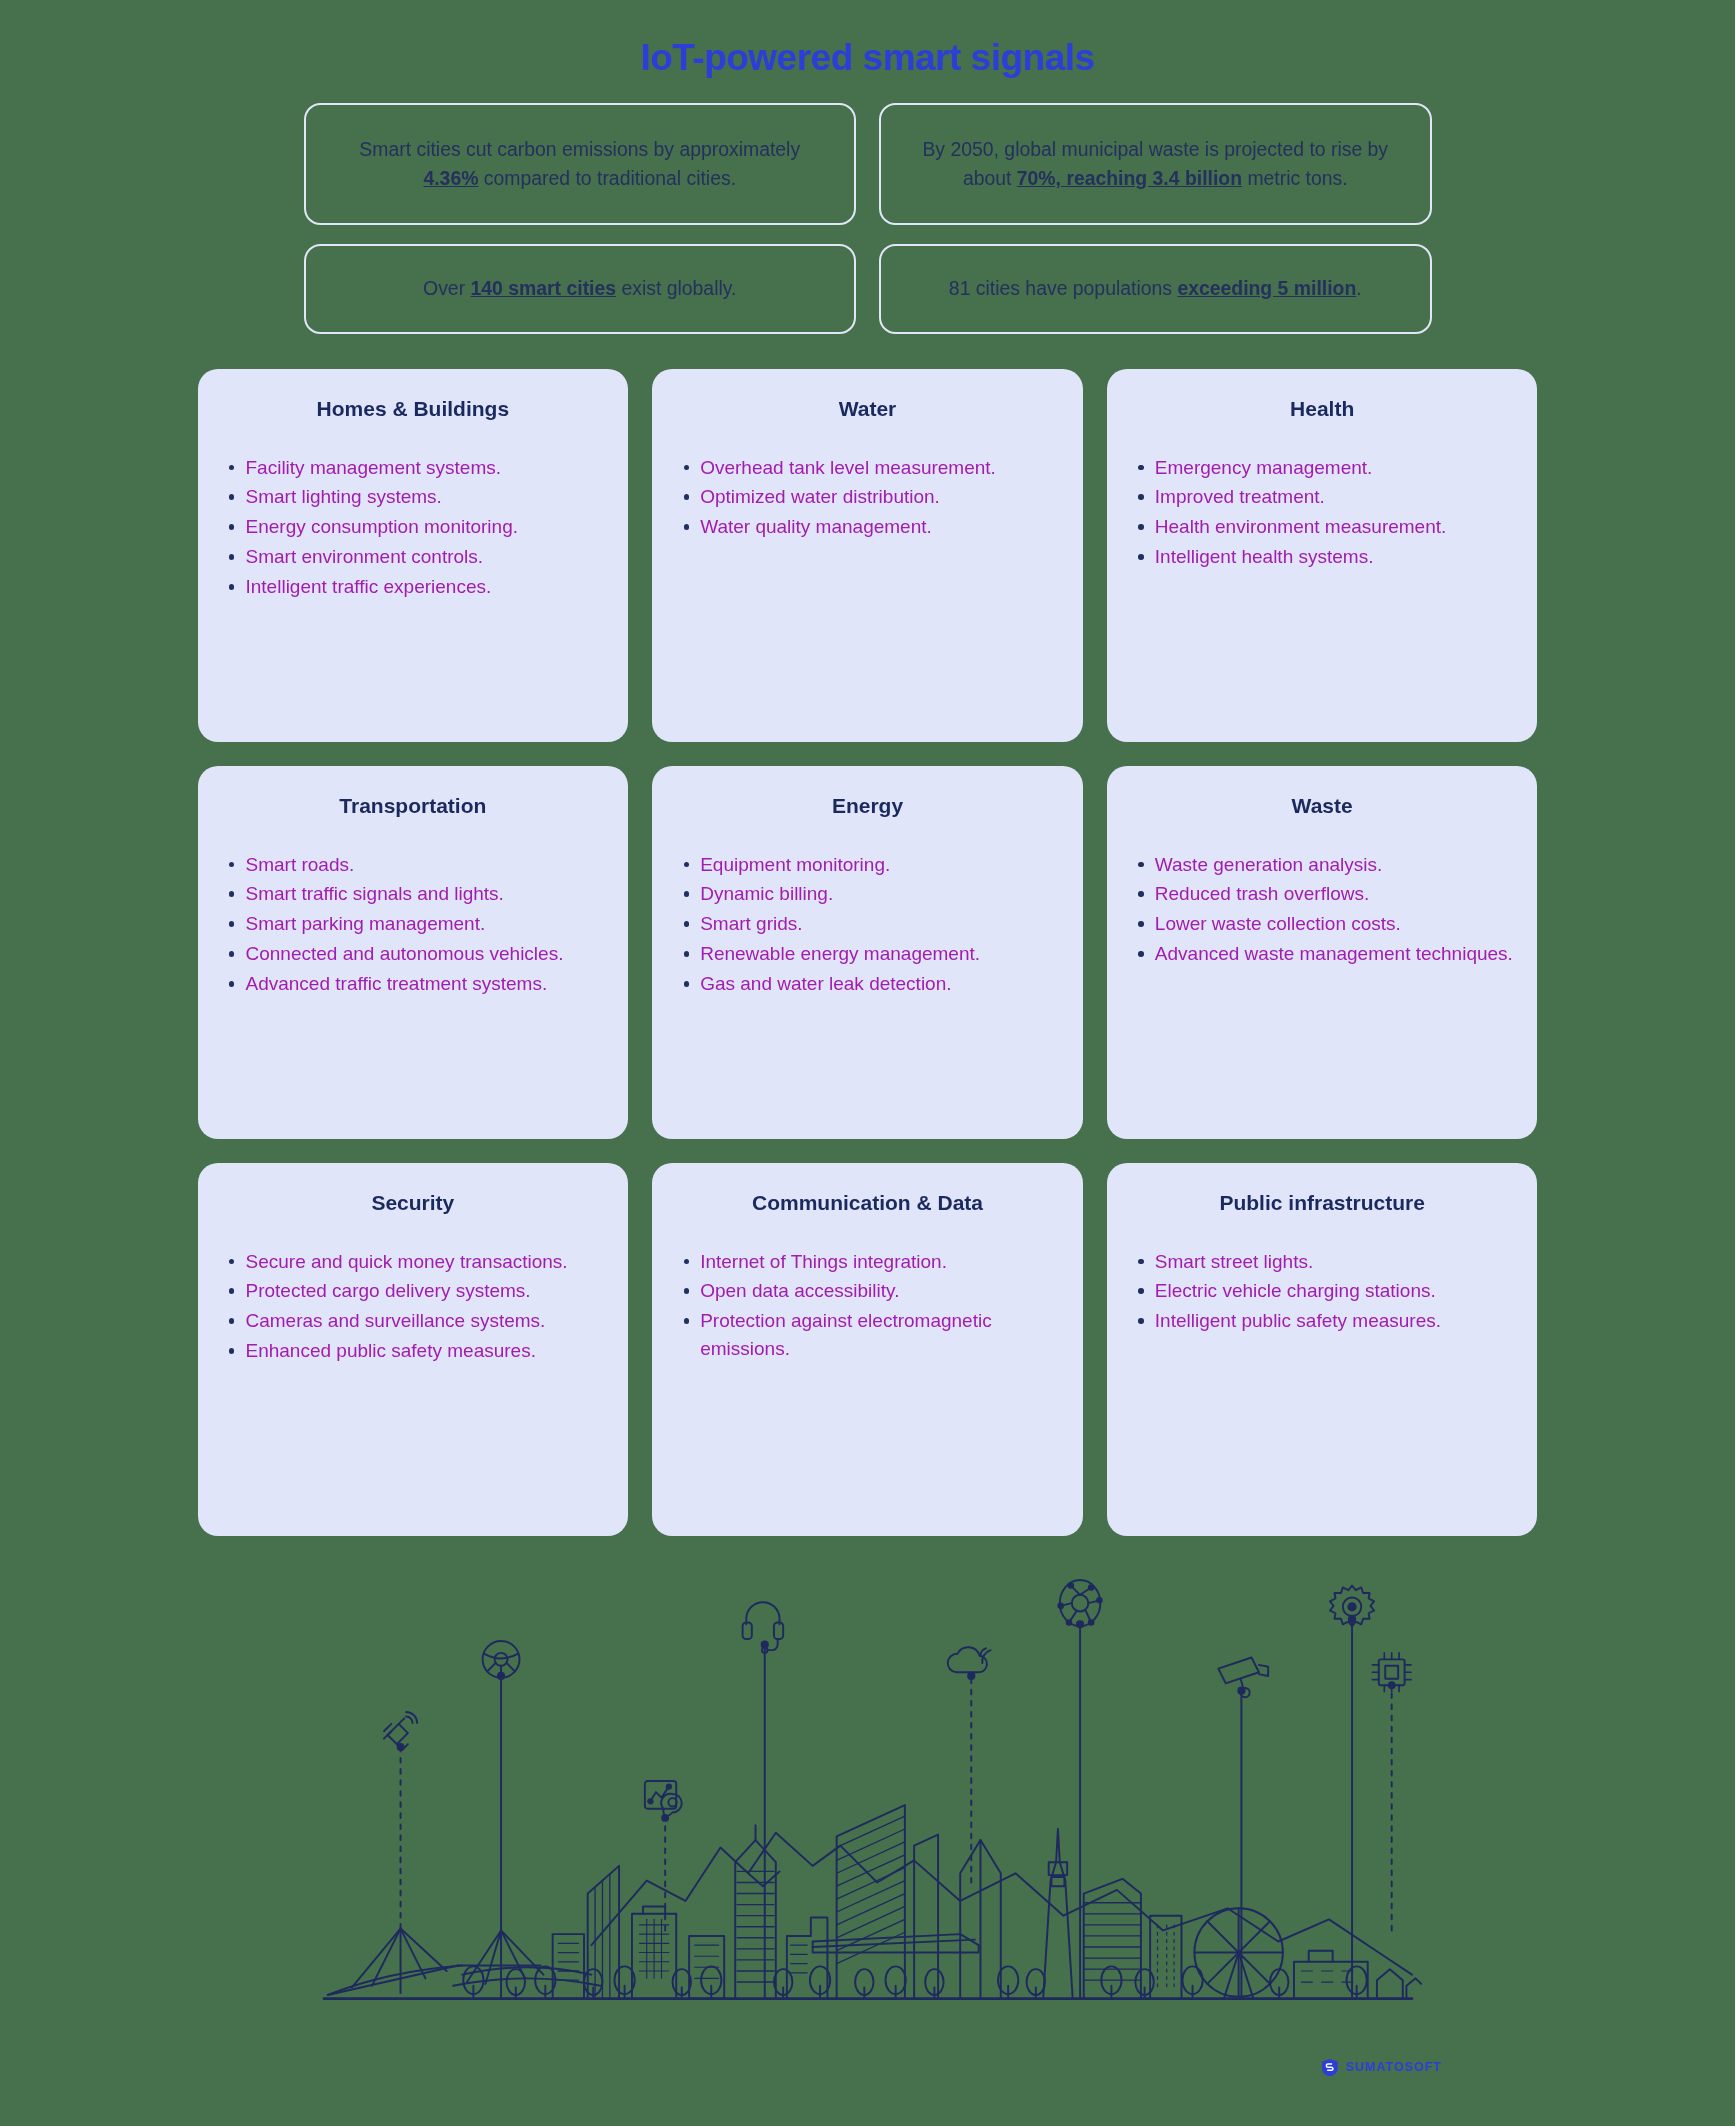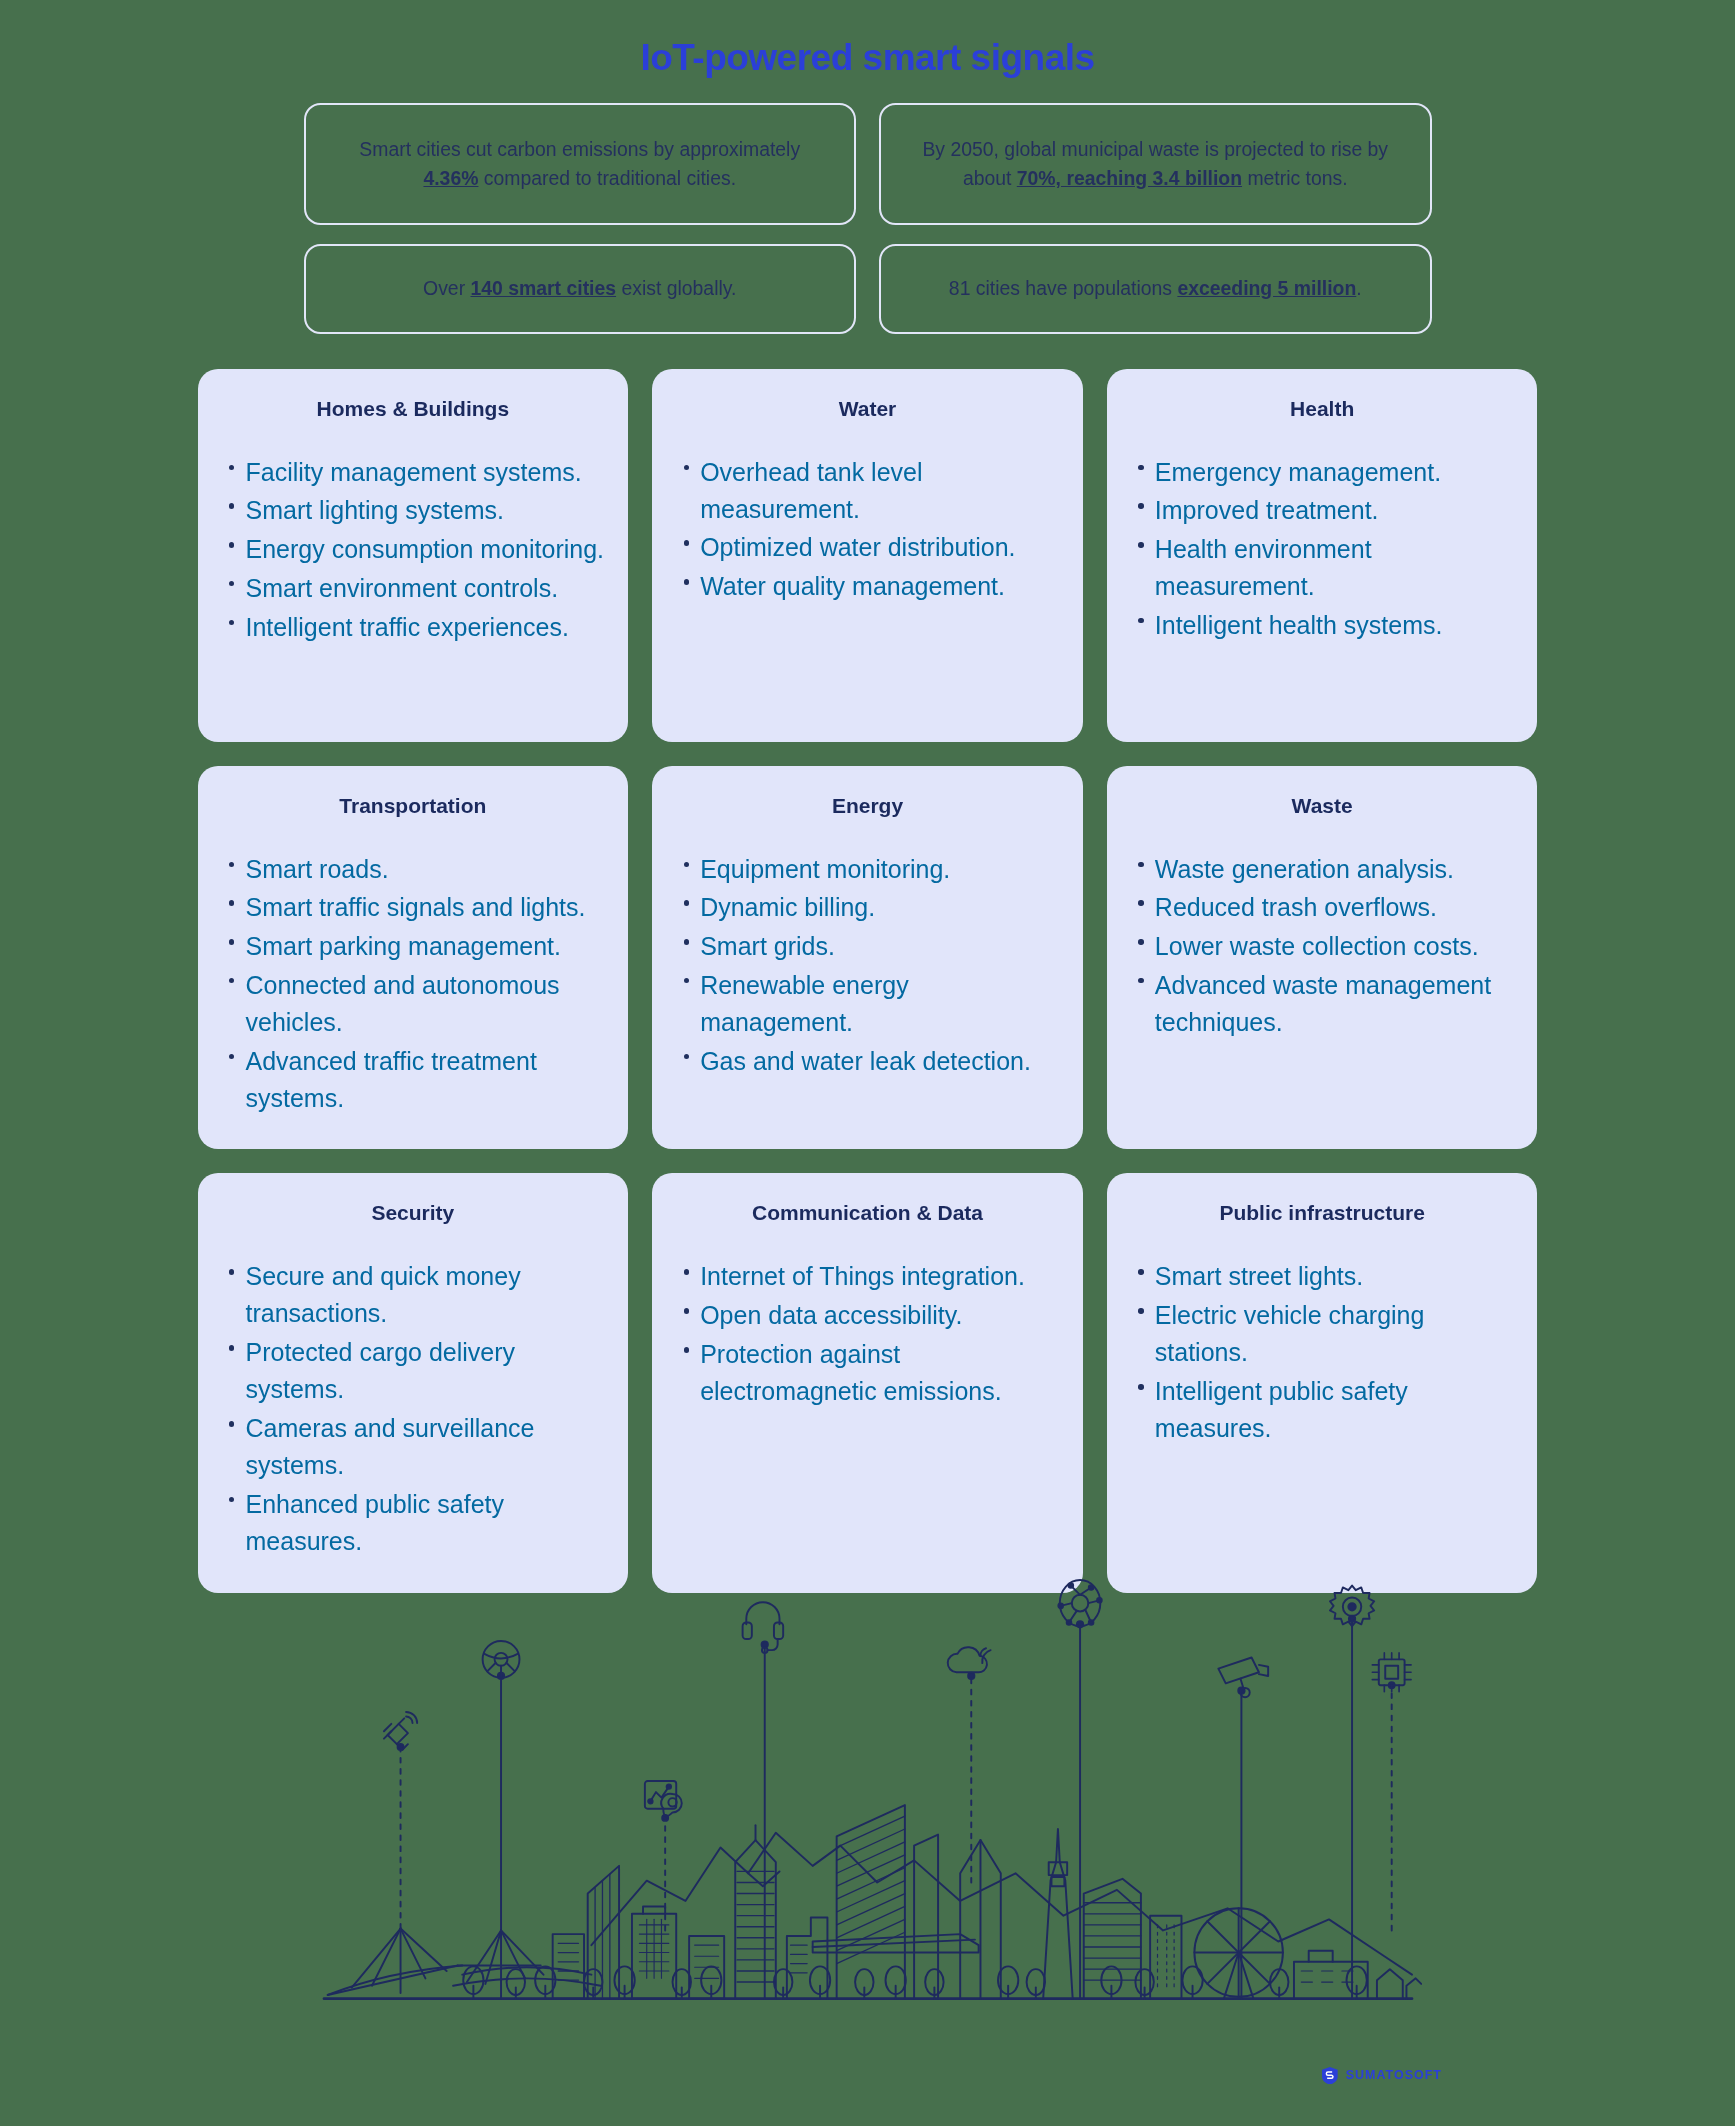--- a/index.html
+++ b/index.html
@@ -64,22 +64,22 @@
   .card-title {
     text-align:center;
     color:#1b2a5e;
     font-size:21px;
     font-weight:bold;
     margin-bottom:33px;
   }
   .card ul { list-style:none; }
   .card li {
     position:relative;
-    color:#0369a1;
-    font-size:25px;
+    color:#a21caf;
+    font-size:19px;
     line-height:1.48;
     padding-left:24px;
     margin-bottom:1.8px;
   }
   .card li::before {
     content:"";
     position:absolute;
     left:7.4px; top:11px;
     width:5.5px; height:5.5px;
     border-radius:50%;
@@ -94,21 +94,21 @@
     height:498px;
     display:flex;
     justify-content:center;
   }
   .city-wrap svg { display:block; }
 
   
   .logo {
     position:absolute;
     right:293px;
-    bottom:42px;
+    bottom:50px;
     display:flex;
     align-items:center;
     gap:8px;
   }
   .logo-mark { display:block; }
   .logo-text {
     color:#2b3fd8;
     font-size:12.5px;
     font-weight:bold;
     letter-spacing:1px;

